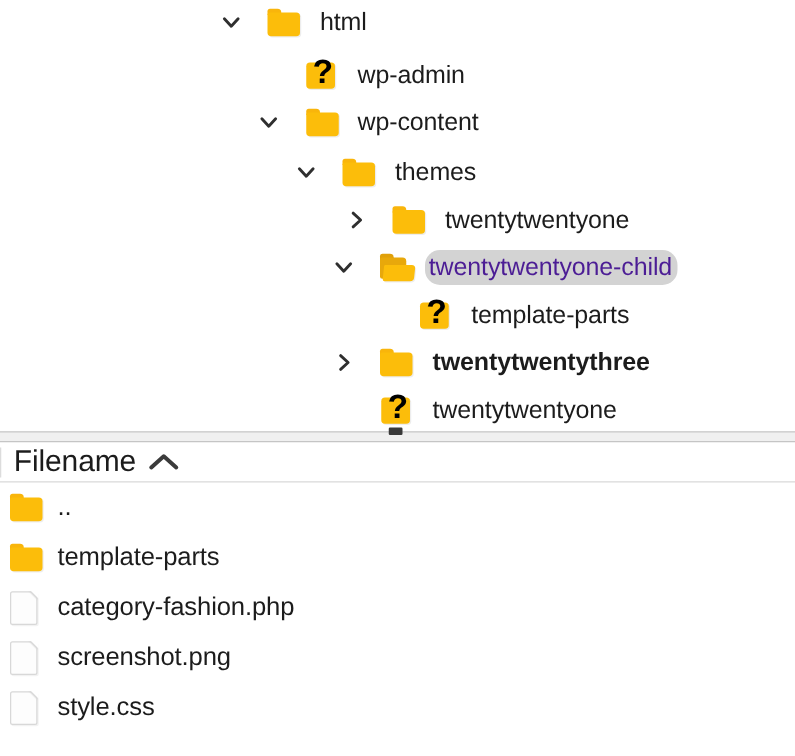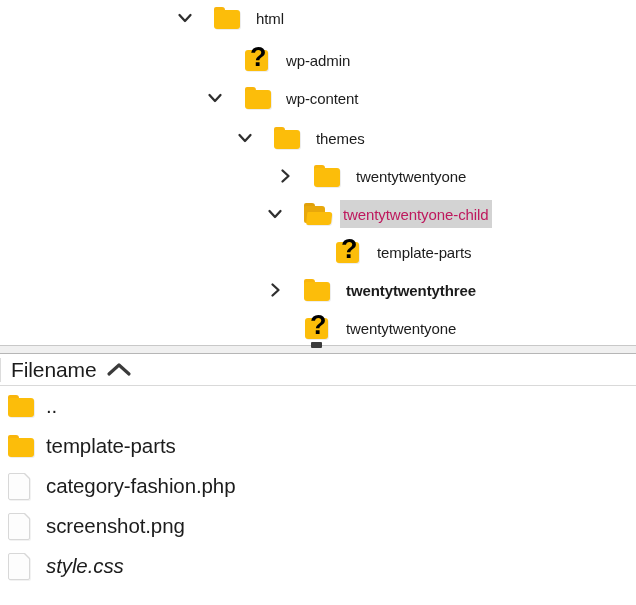--- a/index.html
+++ b/index.html
@@ -57,28 +57,29 @@
     display: flex;
     align-items: center;
     justify-content: flex-start;
   }
 
   .tree-label {
     position: absolute;
     height: 28px;
     display: flex;
     align-items: center;
-    font-size: 15px;
+    font-size: 20px;
     color: #1c1c1c;
     letter-spacing: -0.1px;
     padding: 0 4px 0 3px;
   }
   .tree-label.selected {
     background: #d3d3d3;
-    color: #be185d;
+    color: #4c1d95;
+    border-radius: 12px;
   }
 
   
   .ic { position: relative; display: block; }
 
   
   .folder-closed {
     width: 26px; height: 22px;
   }
   .folder-closed .tab {
@@ -199,21 +200,21 @@
     align-items: center;
     padding-left: 11px;
   }
   #list-header .col-sep {
     position: absolute;
     left: 0; top: 4px;
     width: 1px; height: 24px;
     background: #dcdcdc;
   }
   #list-header .col-title {
-    font-size: 21px;
+    font-size: 24px;
     color: #1c1c1c;
     letter-spacing: -0.1px;
   }
   #list-header .sort-arrow {
     margin-left: 9px;
     display: flex;
     align-items: center;
   }
 
   .file-row {
@@ -405,21 +406,21 @@
       </div>
       <div class="file-row" style="top: 112px;">
         <span class="row-icon">
           <span class="ic file-icon">
             <span class="page"></span>
             <span class="fold"></span>
           </span>
         </span>
         <span class="row-label">category-fashion.php</span>
       </div>
-      <div class="file-row" style="top: 192px; font-style: italic;">
+      <div class="file-row" style="top: 192px;">
         <span class="row-icon">
           <span class="ic file-icon">
             <span class="page"></span>
             <span class="fold"></span>
           </span>
         </span>
         <span class="row-label">style.css</span>
       </div>
     </div>
 

